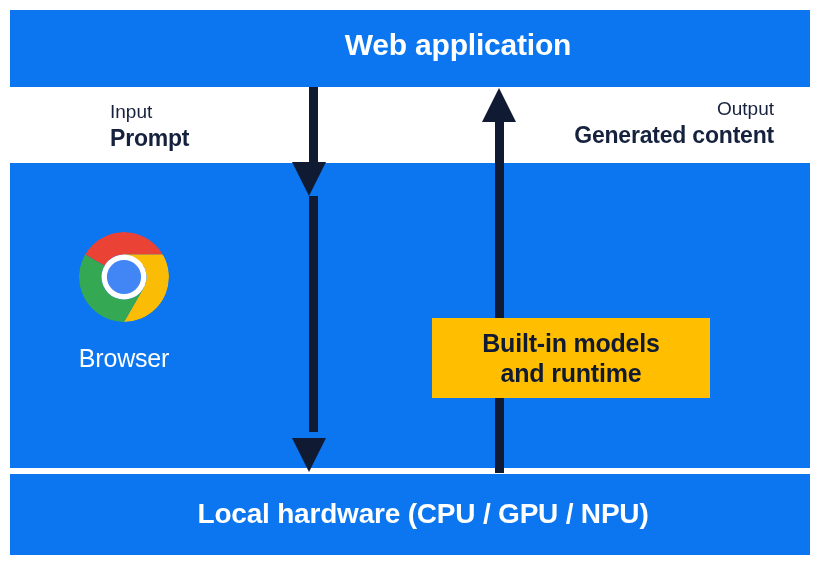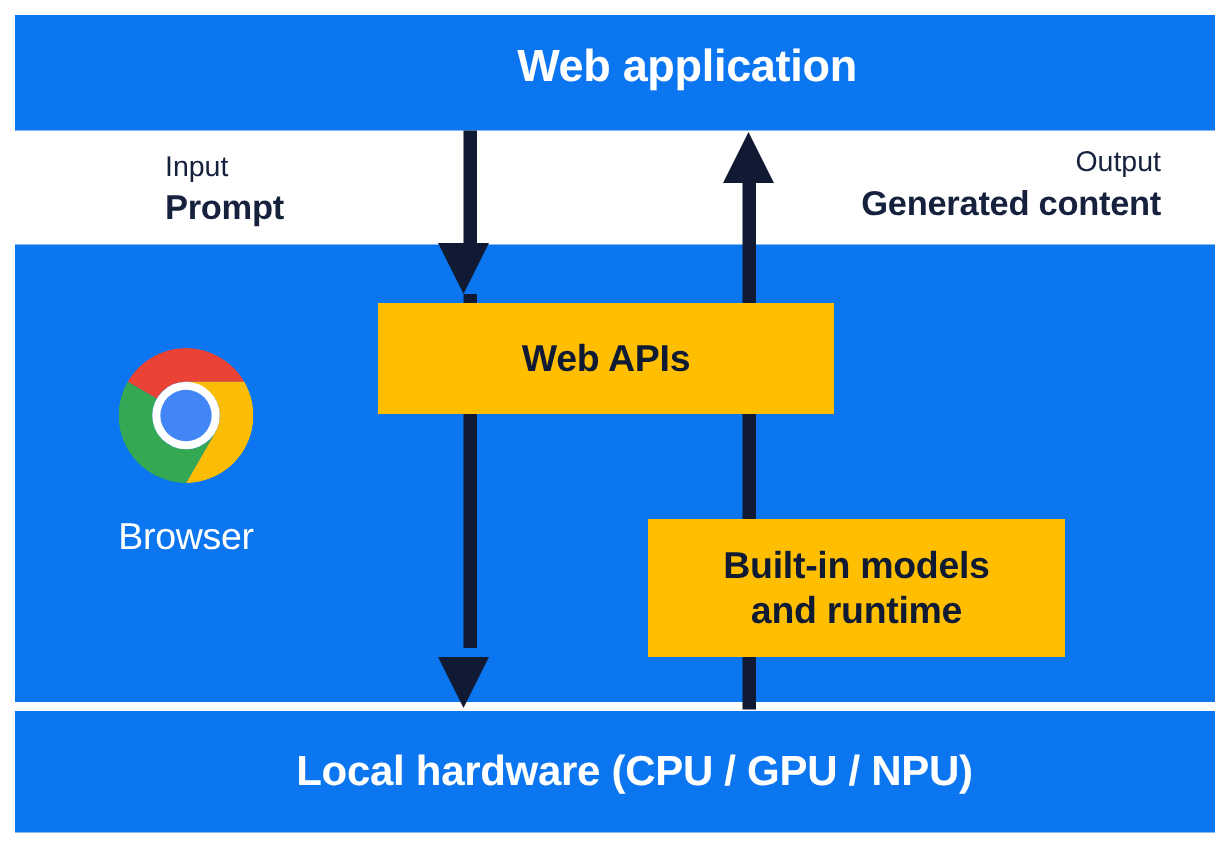--- a/index.html
+++ b/index.html
@@ -123,23 +123,22 @@
     left: 252px;
     top: 202px;
     width: 304px;
     height: 74px;
     font-size: 25px;
   }
   #box-builtin {
     left: 432px;
     top: 318px;
     width: 278px;
-    height: 92px;
+    height: 80px;
     font-size: 25px;
-    margin-top: 28px;
   }
 
   
   #chrome-logo {
     position: absolute;
     left: 79px;
     top: 232px;
     width: 90px;
     height: 90px;
   }
@@ -204,23 +203,20 @@
 
         <circle cx="50" cy="50" r="25" fill="#FFFFFF"></circle>
 
         <circle cx="50" cy="50" r="19" fill="#4285F4"></circle>
       </g>
     </svg>
   </div>
 
   <div id="browser-label">Browser</div>
 
-  <div class="yellow-box" id="box-web-apis">
-    <span>Web APIs</span>
-  </div>
 
   <div class="yellow-box" id="box-builtin">
     <span>
       <span>Built-in models</span><br>
       <span>and runtime</span>
     </span>
   </div>
 
 </div>
 

